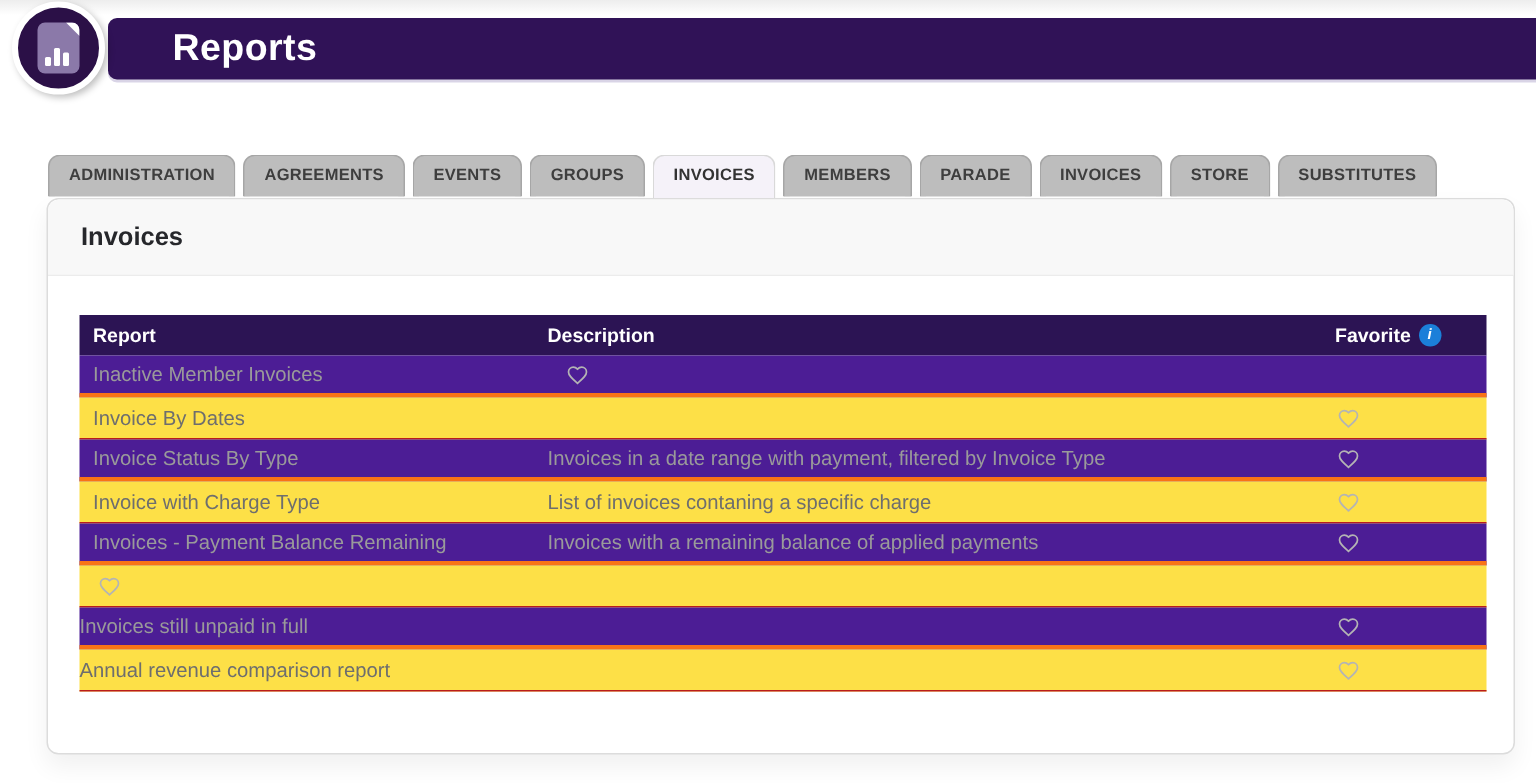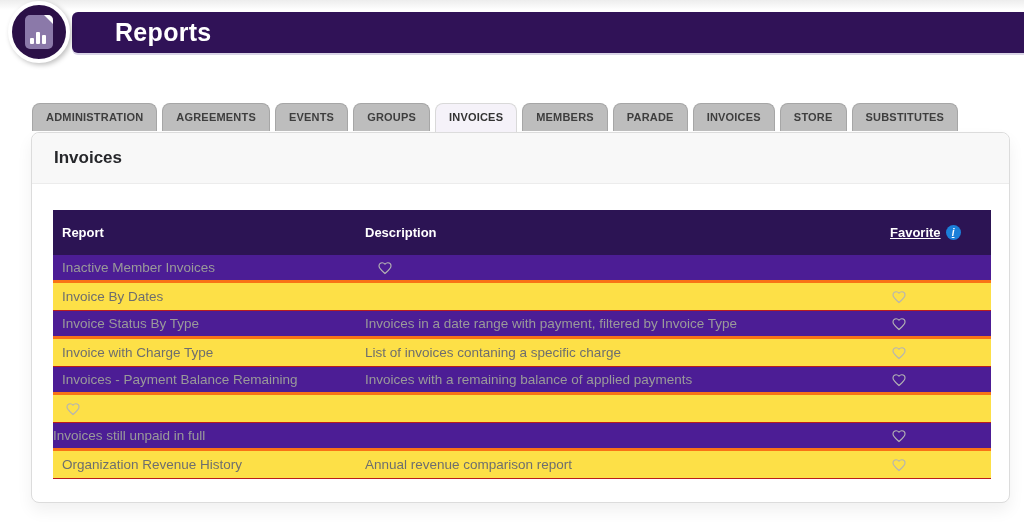--- a/index.html
+++ b/index.html
@@ -65,26 +65,26 @@
   .panel-header {
     height:51px; background:#f8f8f8; border-bottom:1px solid #ececec;
     border-radius:8px 8px 0 0; display:flex; align-items:center; padding-left:22px;
   }
   .panel-title { font-size:17px; font-weight:700; color:#26272b; }
   .panel-body { padding:26px 18px 0 21px; }
 
   
   .rtable { width:100%; }
   .thead {
-    display:flex; align-items:center; height:45px;
+    display:flex; align-items:center; height:27px;
     background:#2c1454; color:#ffffff; font-size:13px; font-weight:700;
   }
   .col-report   { flex:0 0 312px; padding-left:9px; }
   .col-desc     { flex:1 1 auto; }
-  .col-fav      { flex:0 0 112px; padding-left:11px; display:flex; align-items:flex-start; gap:5px;text-decoration:underline; }
+  .col-fav      { flex:0 0 112px; padding-left:11px; display:flex; align-items:flex-start; gap:5px; }
   .info-icon {
     width:15px; height:15px; border-radius:50%; background:#1b7fd9; color:#ffffff;
     font-size:10px; font-weight:700; font-style:italic;
     display:inline-flex; align-items:center; justify-content:center; cursor:pointer;
   }
   .trow {
     display:flex; align-items:center; height:28px;
     font-size:13.5px; color:#6e6e6e; background:#fde047;
     border-bottom:1px solid #b91c1c;
   }
@@ -203,21 +203,20 @@
             <div class="col-desc">Invoices still unpaid in full</div>
             <div class="col-fav">
               <span class="heart-btn">
                 <svg viewBox="0 0 24 24" width="18" height="16">
                   <path d="M12 20.3l-1.3-1.2C6 14.9 3 12.2 3 8.9 3 6.2 5.1 4.1 7.8 4.1c1.5 0 3 .7 4.2 2 1.2-1.3 2.7-2 4.2-2 2.7 0 4.8 2.1 4.8 4.8 0 3.3-3 6-7.7 10.2L12 20.3z" fill="none" stroke="#b4b4b4" stroke-width="1.7"></path>
                 </svg>
               </span>
             </div>
           </div>
           <div class="trow">
-            <div class="col-report">Organization Revenue History</div>
             <div class="col-desc">Annual revenue comparison report</div>
             <div class="col-fav">
               <span class="heart-btn">
                 <svg viewBox="0 0 24 24" width="18" height="16">
                   <path d="M12 20.3l-1.3-1.2C6 14.9 3 12.2 3 8.9 3 6.2 5.1 4.1 7.8 4.1c1.5 0 3 .7 4.2 2 1.2-1.3 2.7-2 4.2-2 2.7 0 4.8 2.1 4.8 4.8 0 3.3-3 6-7.7 10.2L12 20.3z" fill="none" stroke="#b4b4b4" stroke-width="1.7"></path>
                 </svg>
               </span>
             </div>
           </div>
         </div>

